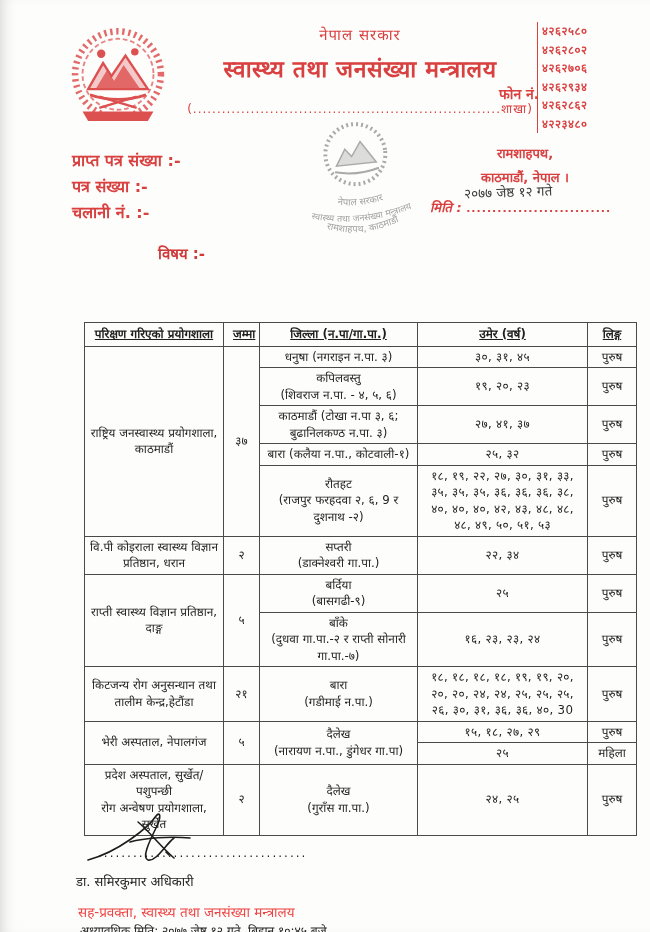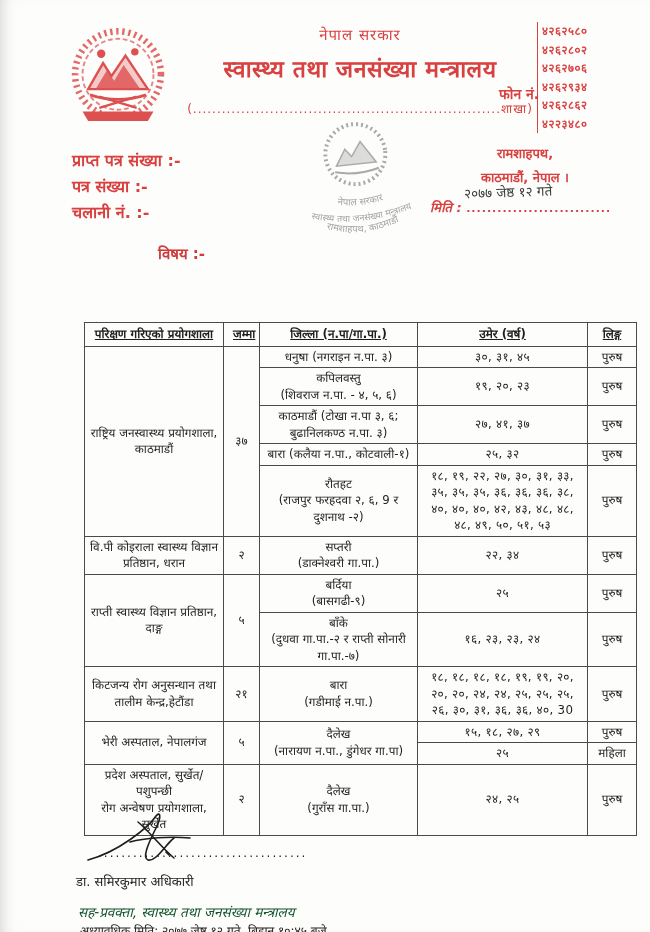--- a/index.html
+++ b/index.html
@@ -42,21 +42,21 @@
   table.covid th, table.covid td { border:1px solid #4a4a4a; padding:2px 4px;
                 text-align:center; vertical-align:middle; white-space:pre-line; line-height:16.5px; }
   table.covid th { font-weight:bold; padding:3px 9px;text-decoration:underline; }
   td.ages { letter-spacing:.3px;margin-top:16px; }
   
   .closing { position:absolute; left:64px; top:790px; width:540px; font-size:12.3px; color:#232323; }
   .sign-wrap { position:absolute; left:78px; top:808px; width:260px; height:60px; }
   .sign-dots { position:absolute; left:20px; top:38px; font-size:12px; letter-spacing:2px; color:#222; }
   .sign-svg  { position:absolute; left:0; top:0; }
   .signer-name { position:absolute; left:76px; top:872px; font-size:13px; color:#222; }
-  .signer-role { position:absolute; left:78px; top:903px; font-size:13.5px; color:#14532d;font-style:italic; }
+  .signer-role { position:absolute; left:78px; top:903px; font-size:13.5px; color:#ef4444; }
   .updated     { position:absolute; left:80px; top:928px; font-size:12.5px; color:#222; }
   
   .updated { top:922px; font-size:12px; }
 </style>
 </head>
 <body>
 
 <div class="page">
 
   <svg class="emblem" viewBox="0 0 120 120">

